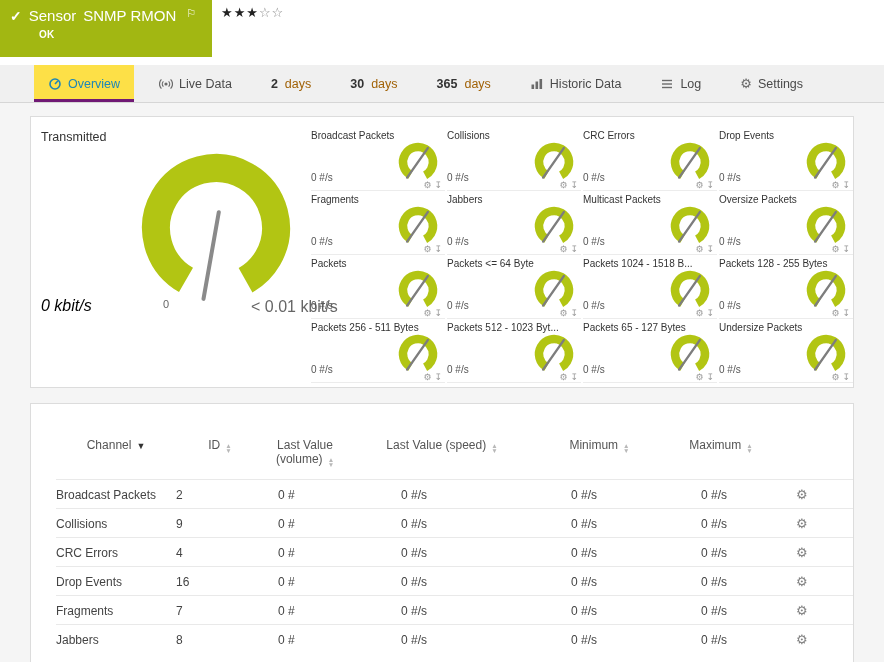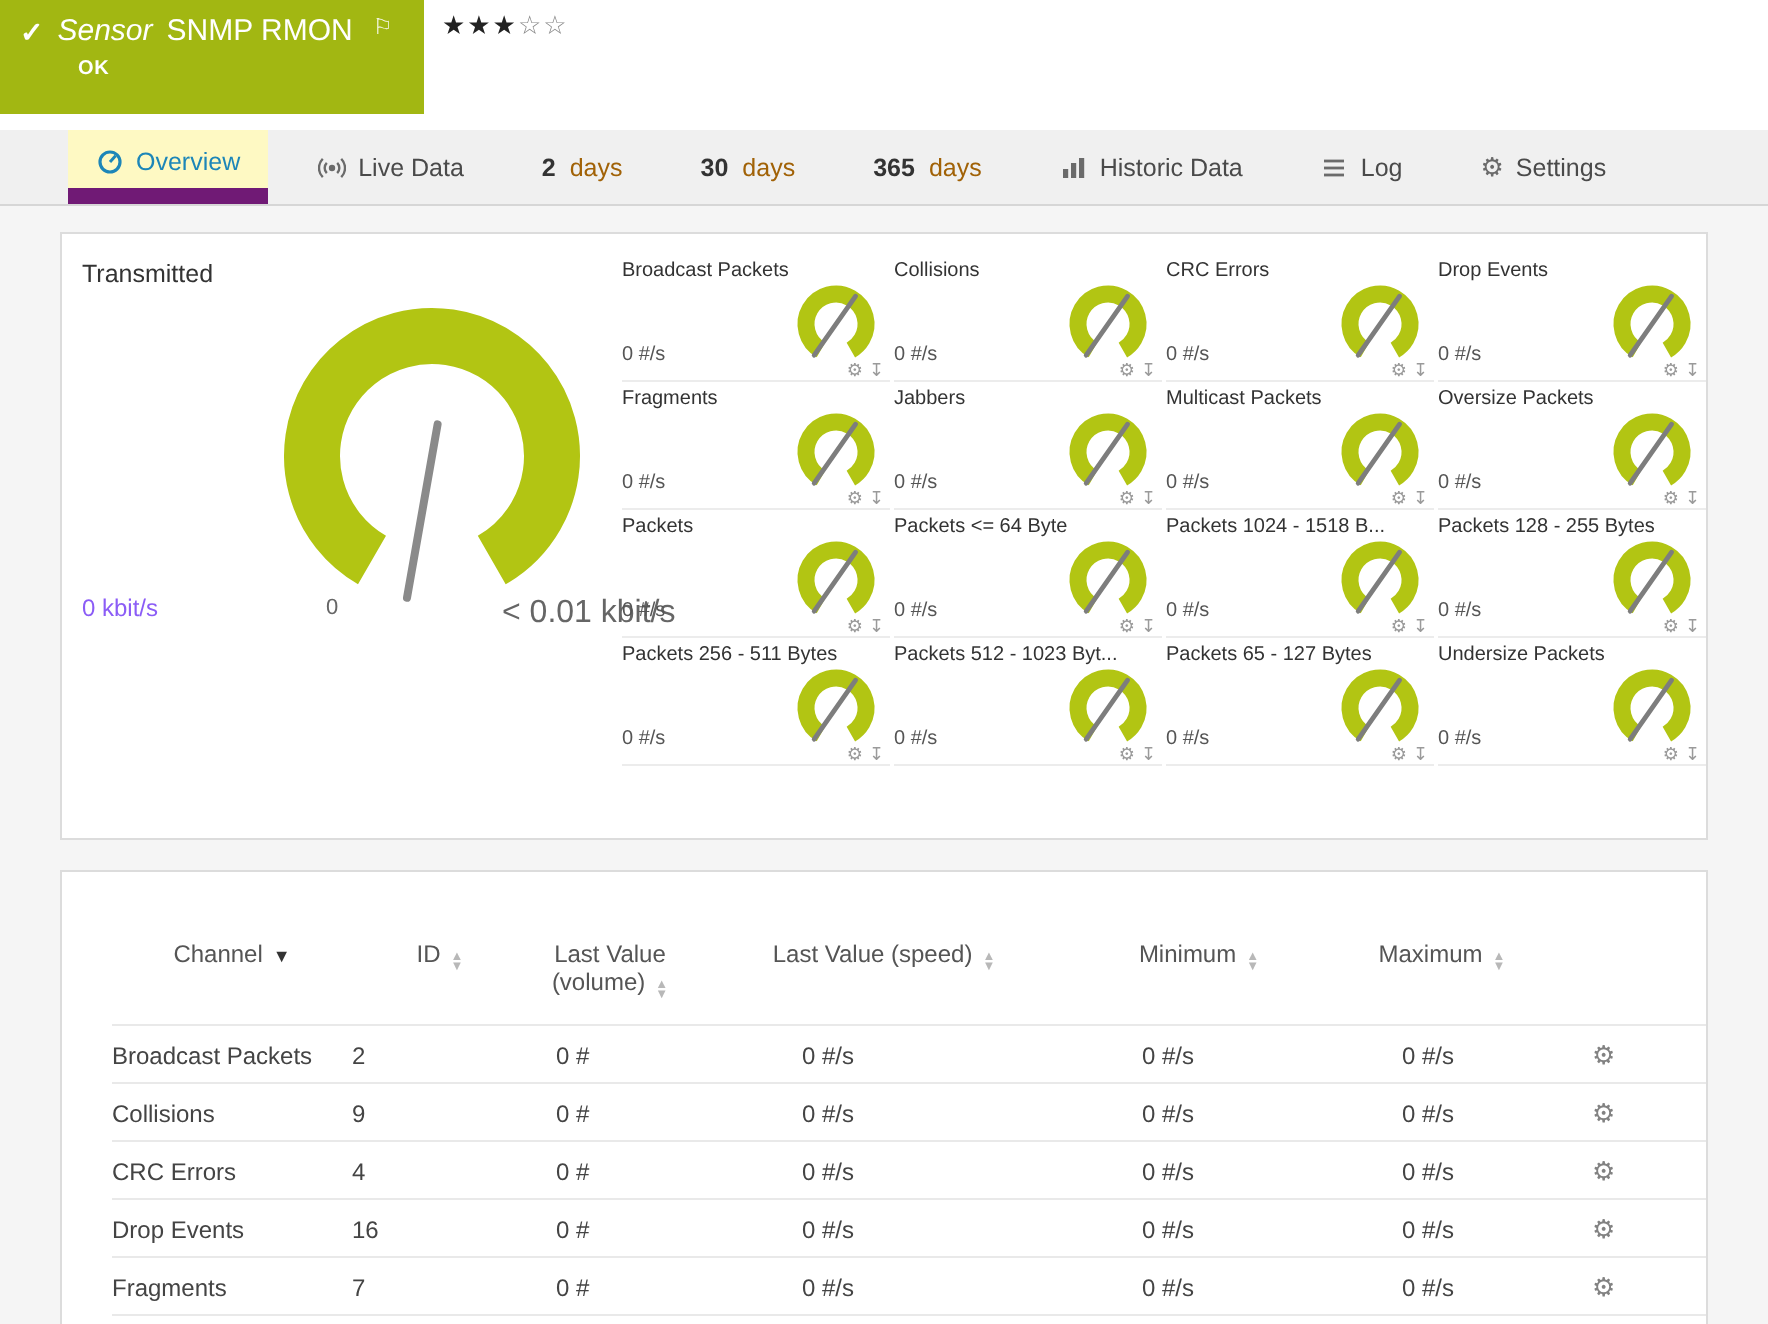--- a/index.html
+++ b/index.html
@@ -11,57 +11,57 @@
   }
 
   
   .topbar { position: relative; height: 57px; background: #fff; }
   .sensor-header {
     position: absolute; left: 0; top: 0; height: 57px; width: 212px;
     background: #a2b712; color: #fff; padding: 7px 10px 0 10px;
   }
   .sh-row1 { display: flex; align-items: center; gap: 7px; font-size: 15px; white-space: nowrap; }
   .check-icon { font-size: 14px; font-weight: bold; }
-  .sensor-kind { font-style: italic; }
+  .sensor-kind { }
   .flag-icon { font-size: 11px; margin-left: 3px; align-self: flex-start; opacity: .95; cursor: pointer; }
   .ok-label { font-size: 10px; font-weight: bold; margin: 5px 0 0 29px; letter-spacing: .3px; }
   .stars { position: absolute; left: 221px; top: 5px; font-size: 13px; letter-spacing: 1px; cursor: pointer; }
   .stars .filled { color: #222; }
   .stars .empty { color: #8a8a8a; }
 
   
   .tabbar {
     margin-top: 8px; height: 38px; background: #f0f0f0;
     border-bottom: 1px solid #d6d6d6;
     display: flex; align-items: stretch; padding-left: 34px; white-space: nowrap;
   }
   .tab {
     display: flex; align-items: center; gap: 6px;
     padding: 0 14px; margin-right: 11px;
     font-size: 12.5px; color: #4a4a4a; cursor: pointer;
   }
   .tab .ticon { color: #6b6b6b; display: inline-flex; }
   .tab.active {
-    color: #1d86b8; background: #fef9c3;
-    border-bottom: 8px solid #701a75; padding-top: 3px;
+    color: #1d86b8; background: #fde047;
+    border-bottom: 3px solid #701a75; padding-top: 3px;
   }
   .tab.active .ticon { color: #1d86b8; }
   .tab .num { font-weight: bold; color: #333; }
   .tab .days-word { color: #a16207; margin-left: 1px; }
   .tab .gear-glyph { font-size: 13px; color: #6b6b6b; }
 
   
   .content { background: #f5f5f5; padding: 13px 30px 0 30px; height: 559px; }
   .panel { background: #fff; border: 1px solid #dcdcdc; }
 
   
-  .panel-gauges { height: 304px; position: relative; }
+  .panel-gauges { height: 272px; position: relative; }
   .transmitted-title { position: absolute; left: 10px; top: 13px; font-size: 12.5px; color: #333; }
   .big-gauge { position: absolute; left: 100px; top: 26px; }
-  .bg-value { position: absolute; left: 10px; top: 180px; font-size: 12px; color: #8b5cf6; }
+  .bg-value { position: absolute; left: 10px; top: 180px; font-size: 16px; color: #000000; font-style: italic; }
   .bg-min { position: absolute; left: 132px; top: 181px; font-size: 11px; color: #666; }
   .bg-max { position: absolute; left: 220px; top: 181px; font-size: 16px; color: #666; }
 
   .mg-grid {
     position: absolute; left: 280px; top: 10px;
     display: grid; grid-template-columns: repeat(4, 134px); column-gap: 2px;
   }
   .mg-cell { height: 64px; position: relative; border-bottom: 1px solid #ececec; cursor: pointer; }
   .mg-title {
     position: absolute; top: 3px; left: 0; right: 0;

